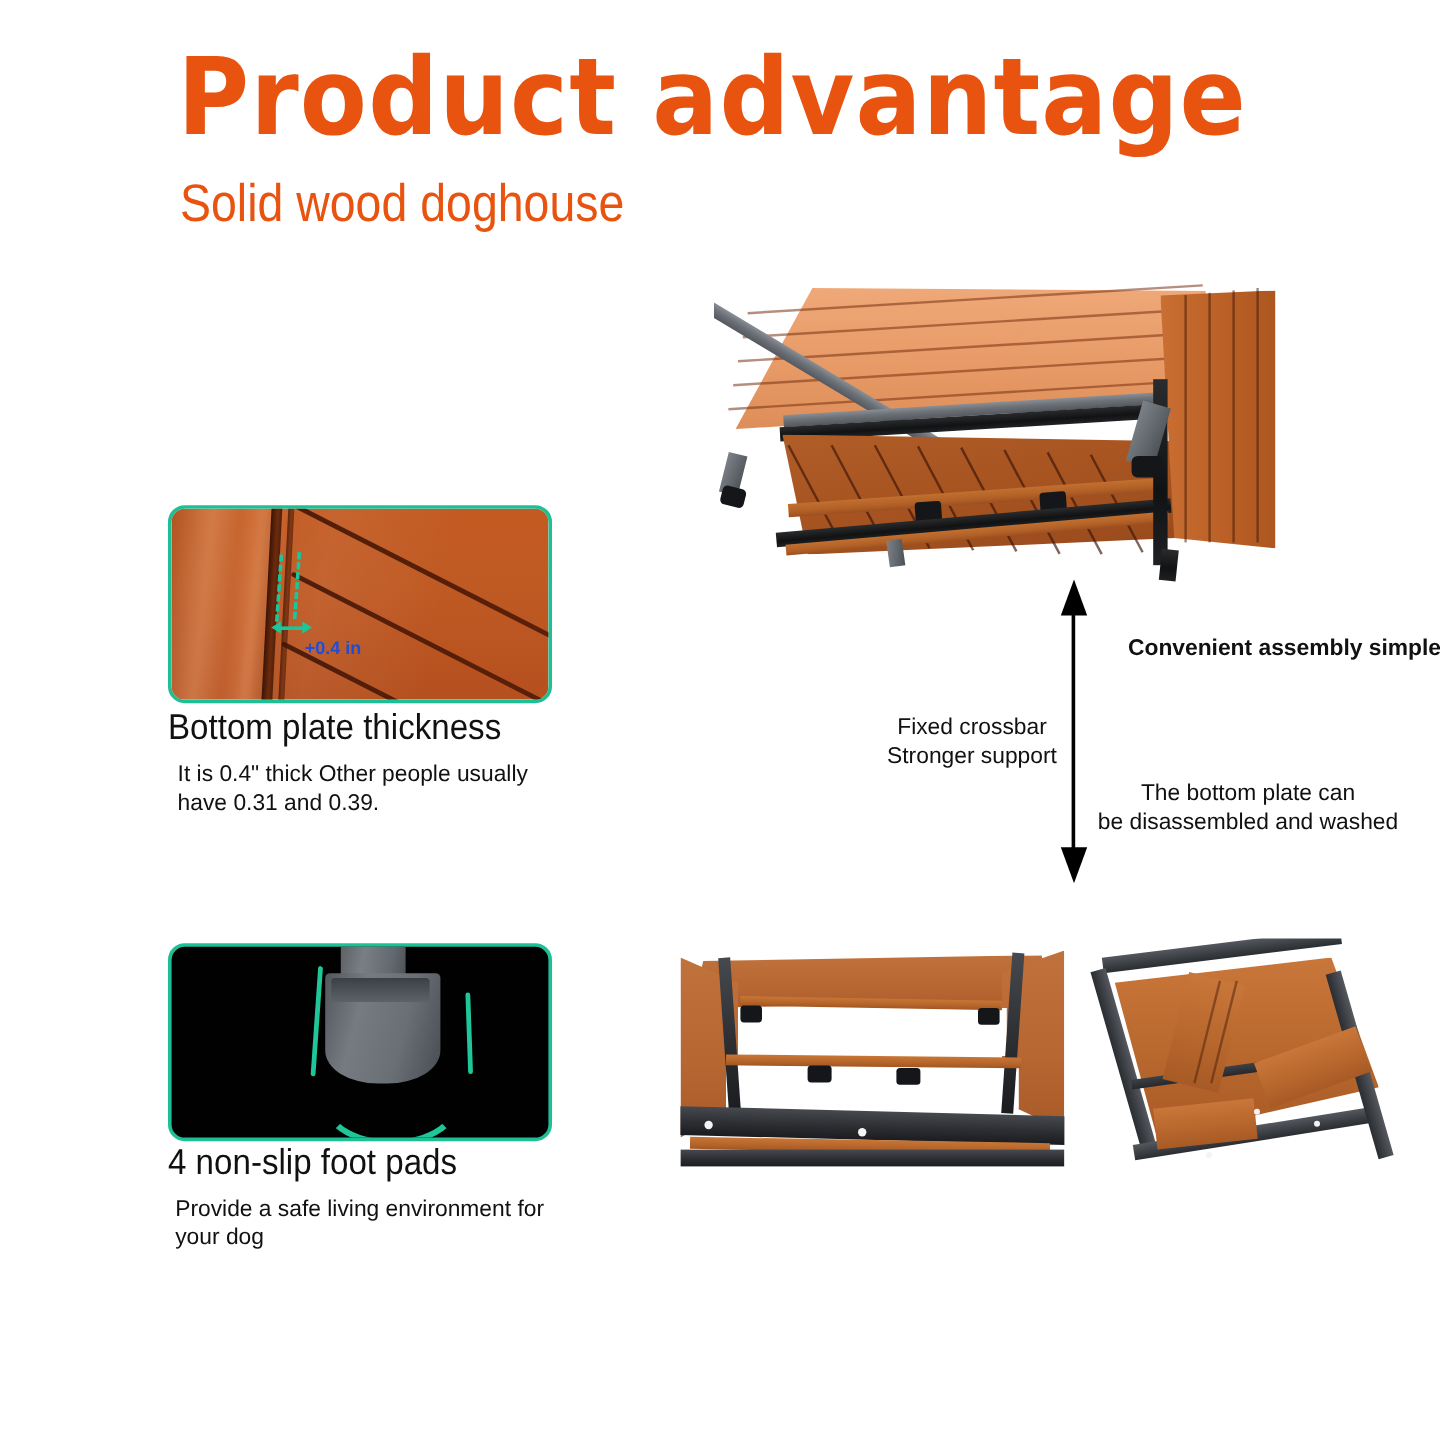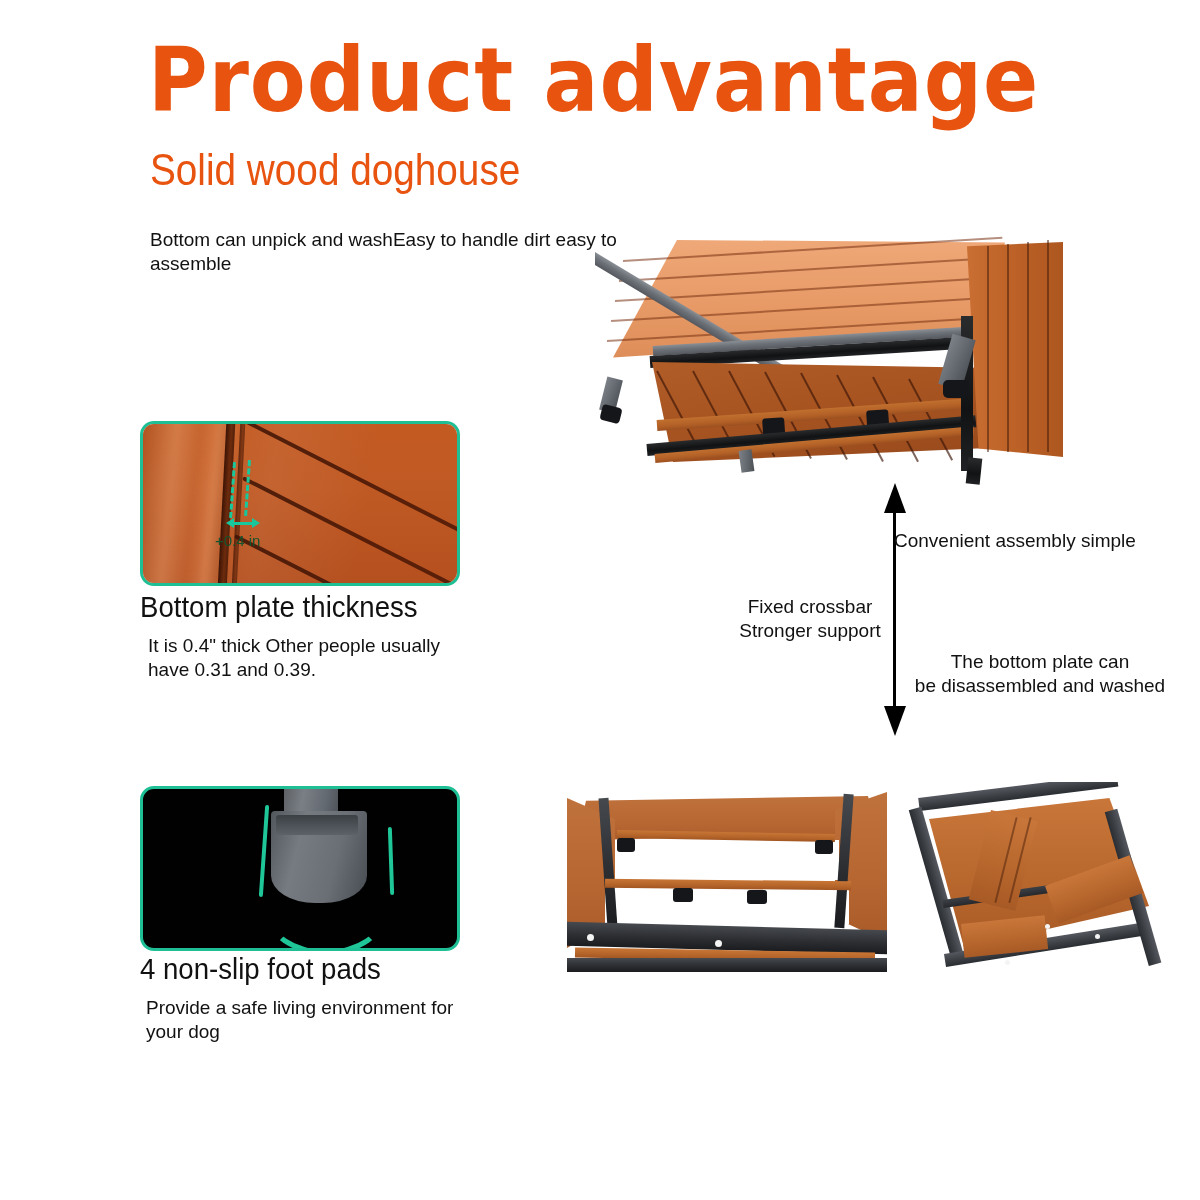--- a/index.html
+++ b/index.html
@@ -125,23 +125,24 @@
     top: -4px;
     width: 0; height: 0;
     border-top: 5px solid transparent;
     border-bottom: 5px solid transparent;
   }
   .measure-arrow::before { left: -7px; border-right: 8px solid #18c79b; }
   .measure-arrow::after  { right: -7px; border-left: 8px solid #18c79b; }
   #measure-label {
     position: absolute;
     font-size: 15px;
-    font-weight: normal;
-    color: #14532d;
+    font-weight: bold;
+    color: #1d4ed8;
     white-space: nowrap;
+    margin-left: 39px;
   }
 
   
   #photo-footpads { left: 140px; top: 786px; width: 320px; height: 165px; background: #010101; }
   .pad-stem {
     position: absolute;
     background: linear-gradient(100deg, #5d6166 0%, #7a7f85 35%, #636971 75%, #4d5257 100%);
   }
   .pad-cap {
     position: absolute;
@@ -298,32 +299,31 @@
     border-right: 11px solid transparent;
     border-top: 30px solid #000;
     margin-left: -5.5px;
   }
   .callout {
     position: absolute;
     font-size: 19px;
     line-height: 1.28;
     color: #111;
   }
-  #callout-assembly { left: 894px; top: 529px; white-space: nowrap; }
+  #callout-assembly { left: 940px; top: 529px; white-space: nowrap; font-weight: bold; }
   #callout-crossbar { left: 735px; top: 595px; width: 150px; text-align: center; }
   #callout-bottomplate { left: 905px; top: 650px; width: 270px; text-align: center; }
 </style>
 </head>
 <body>
 
 <div class="page">
 
   <div id="main-title">Product advantage</div>
   <div id="subtitle">Solid wood doghouse</div>
-  <div id="intro-text">Bottom can unpick and washEasy to handle dirt easy to assemble</div>
 
   <div class="feature-photo" id="photo-thickness">
     <div class="wood-bg"></div>
 
     <div class="highlight-band" style="left:-10px; top:-20px; width:70px; height:220px; transform:rotate(6deg);"></div>
     <div class="highlight-band" style="left:48px; top:-20px; width:40px; height:220px; transform:rotate(6deg);"></div>
 
     <div class="seam-major" style="left:84px; top:-14px; height:200px; transform:rotate(3deg);"></div>
     <div class="seam-major" style="left:98px; top:-14px; height:200px; width:5px; transform:rotate(3deg); opacity:.75;"></div>
 

